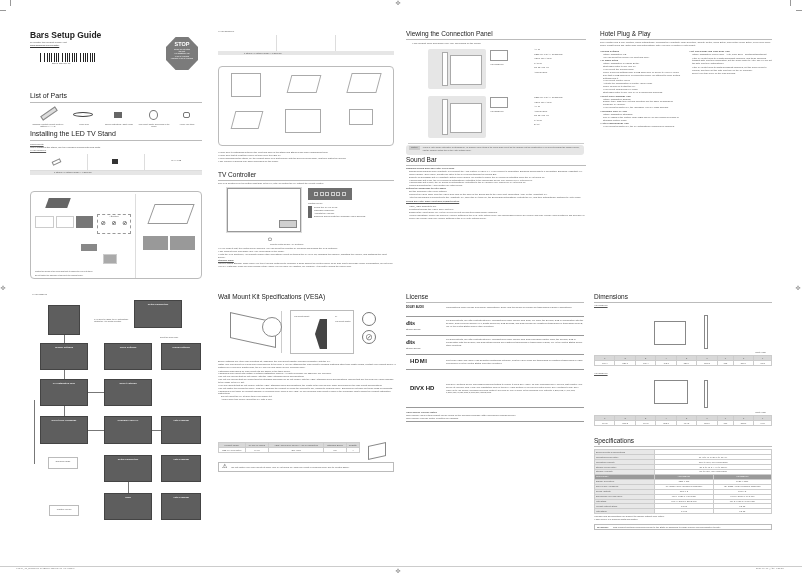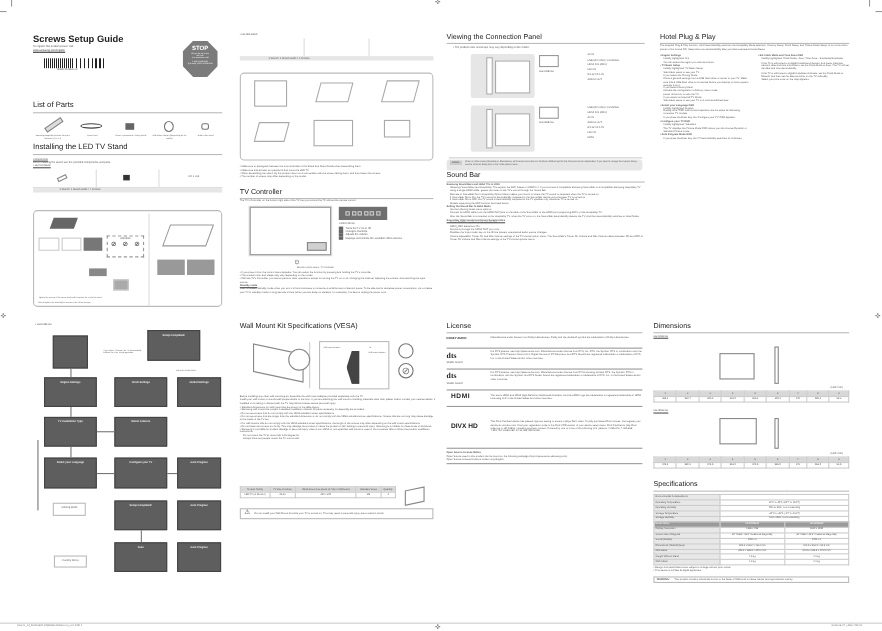--- a/index.html
+++ b/index.html
@@ -26,21 +26,21 @@
 <div class="abs" style="left:10px;top:0;width:0.6px;height:6px;background:#999"></div>
 <div class="abs" style="left:0;top:10px;width:6px;height:0.6px;background:#999"></div>
 <div class="abs" style="left:790px;top:0;width:0.6px;height:6px;background:#999"></div>
 <div class="abs" style="left:796px;top:10px;width:6px;height:0.6px;background:#999"></div>
 <div class="crosshair" style="left:0;top:285px">✜</div>
 <div class="crosshair" style="left:395px;top:568px">✜</div>
 <div class="crosshair" style="left:395px;top:0px">✜</div>
 <div class="crosshair" style="left:795px;top:285px">✜</div>
 
 <div class="abs" style="left:30px;top:30px;width:170px;height:60px">
-  <div style="font-size:8.5px;font-weight:bold;color:#222;font-family:'Liberation Sans',sans-serif;">Screws Setup Guide</div>
+  <div style="font-size:8.5px;font-weight:bold;color:#222;font-family:'Liberation Sans',sans-serif;">Bars Setup Guide</div>
   <div class="small">To register this product please visit</div>
   <div class="small" style="text-decoration:underline;color:#333">www.samsung.com/register</div>
   <div style="margin:6px 0 0 10px;width:55px;height:9px;background:repeating-linear-gradient(90deg,#222 0 1px,#fff 1px 2px,#222 2px 2.5px,#fff 2.5px 3.6px)"></div>
   <div class="small" style="margin-left:22px">BN68-11196G-00</div>
 </div>
 
 <div class="abs" style="left:166px;top:37px;width:32px;height:33px;background:#7b7b7b;clip-path:polygon(30% 0,70% 0,100% 30%,100% 70%,70% 100%,30% 100%,0 70%,0 30%);text-align:center;color:#fff">
   <div style="font-weight:bold;font-size:5.5px;margin-top:4px">STOP</div>
   <div style="font-size:1.8px">Please do not return</div>
   <div style="font-size:1.8px">this unit.</div>

